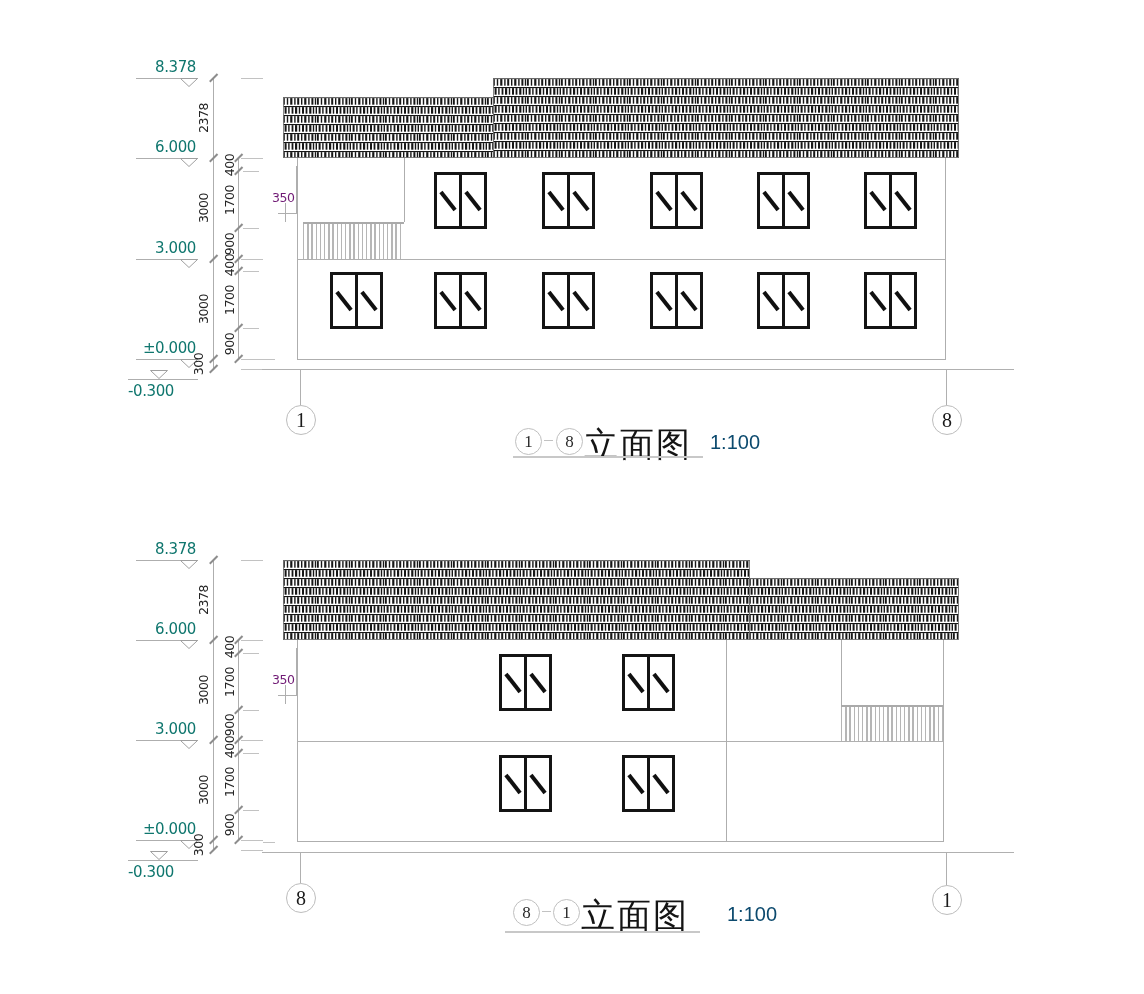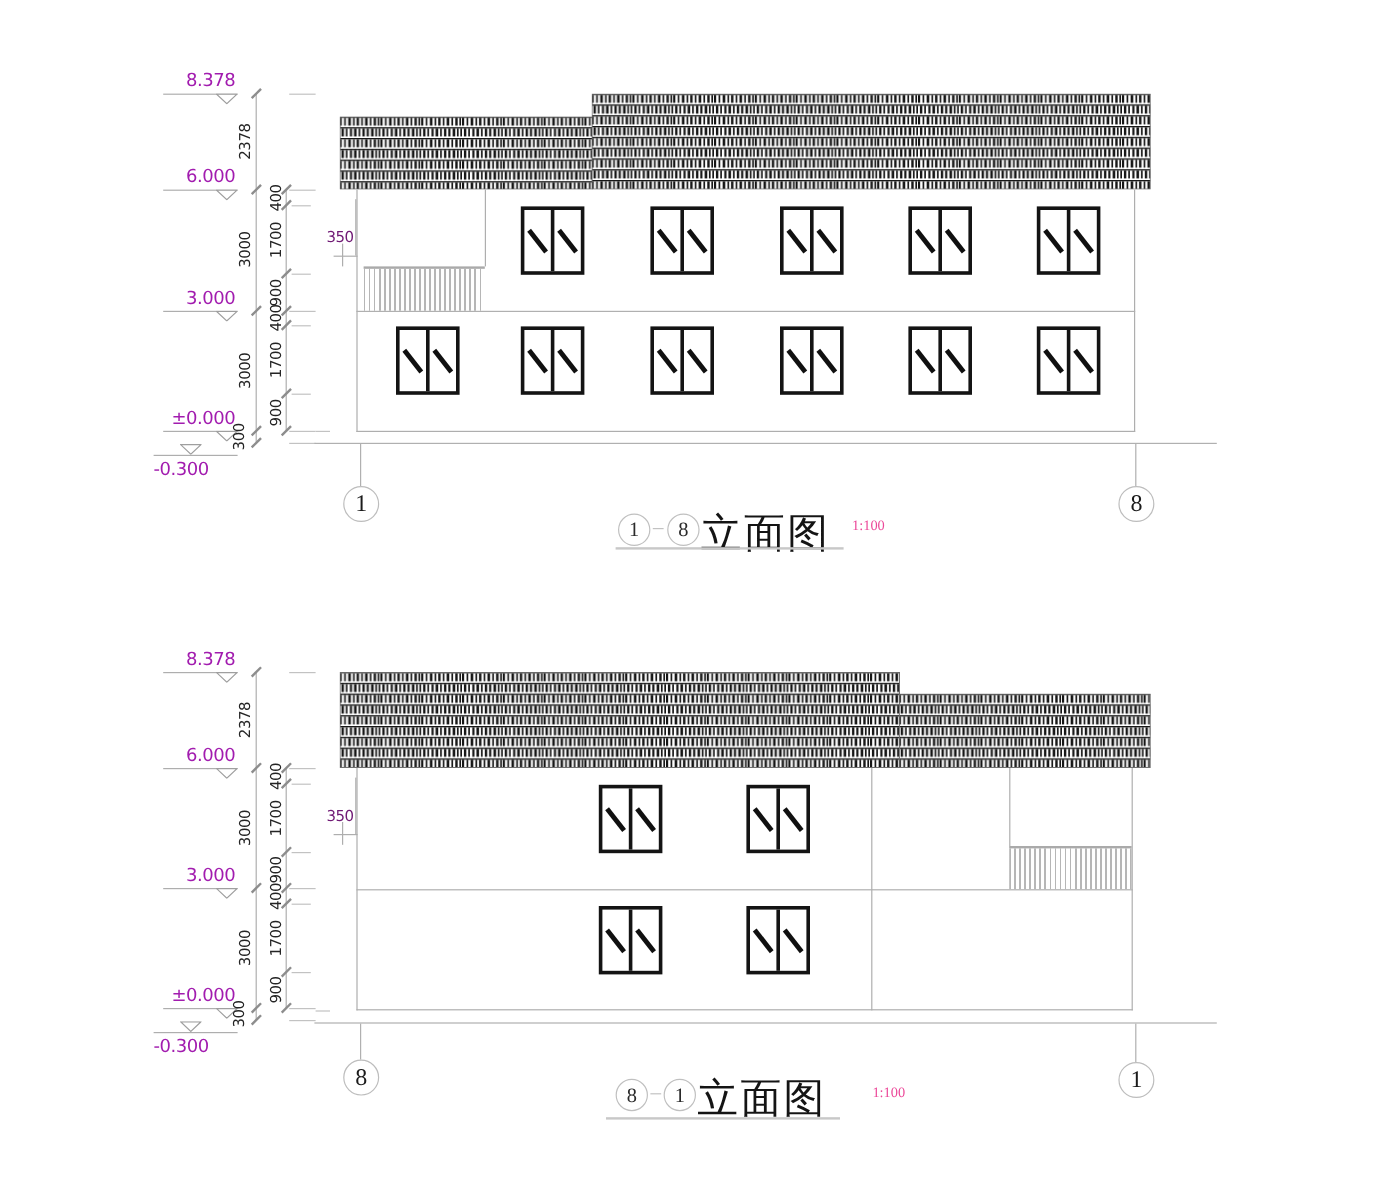--- a/index.html
+++ b/index.html
@@ -1,21 +1,21 @@
 <!DOCTYPE html>
 <html><head>
 <meta charset="utf-8">
 <style>
   html,body{margin:0;padding:0;background:#fff;}
   .canvas{position:relative;width:1144px;height:994px;background:#ffffff;overflow:hidden;
           font-family:"DejaVu Sans",sans-serif;}
   .gl{position:absolute;background:#b0b0b0;}
   .gld{position:absolute;background:#c2c2c2;}
   .dimtxt{position:absolute;color:#701a75;font-size:13px;letter-spacing:-0.4px;white-space:nowrap;}
-  .lvltxt{position:absolute;color:#a21caf;font-size:15px;letter-spacing:-0.4px;white-space:nowrap;}
+  .lvltxt{position:absolute;color:#0f766e;font-size:15px;letter-spacing:-0.4px;white-space:nowrap;}
   .rot{position:absolute;width:56px;height:14px;display:flex;align-items:center;justify-content:center;
        font-size:12.5px;color:#242424;transform:rotate(-90deg);transform-origin:center;letter-spacing:-0.4px;}
   .tick{position:absolute;width:11px;height:1.6px;background:#8d8d8d;transform:rotate(-45deg);}
   .tri{position:absolute;}
   .vline{position:absolute;width:1.2px;background:#aeaeae;}
   .hline{position:absolute;height:1.2px;background:#aeaeae;}
   .wall{position:absolute;border-left:1.2px solid #aeaeae;border-right:1.2px solid #aeaeae;
         border-bottom:1.2px solid #aeaeae;box-sizing:border-box;}
   .roof{position:absolute;}
   .railing{position:absolute;border-top:2px solid #aaaaaa;box-sizing:border-box;
@@ -27,22 +27,22 @@
   .slash{position:absolute;left:50%;top:50%;width:4px;height:23px;background:#101010;
          transform:translate(-50%,-50%) rotate(-38deg);}
   .bubble{position:absolute;width:28px;height:28px;border:1.3px solid #bdbdbd;border-radius:50%;
           display:flex;align-items:center;justify-content:center;background:#fff;
           font-family:"Liberation Serif","DejaVu Serif",serif;font-size:20px;color:#1b1b1b;}
   .tbubble{position:absolute;width:25px;height:25px;border:1.3px solid #c0c0c0;border-radius:50%;
           display:flex;align-items:center;justify-content:center;background:#fff;
           font-family:"Liberation Serif","DejaVu Serif",serif;font-size:17px;color:#2a2a2a;}
   .title-cn{position:absolute;font-family:"Liberation Serif","DejaVu Serif",serif;
             font-size:34px;color:#141414;letter-spacing:2px;white-space:nowrap;}
-  .title-scale{position:absolute;font-family:Liberation Serif, serif;
-            font-size:12px;color:#ec4899;white-space:nowrap;}
+  .title-scale{position:absolute;font-family:Liberation Sans, sans-serif;
+            font-size:20px;color:#0c4a6e;white-space:nowrap;}
   .underline{position:absolute;height:2px;background:#c8c8c8;}
 </style>
 </head>
 <body>
 
 <div class="canvas">
 
 <svg width="0" height="0" style="position:absolute">
   <defs>
     <pattern id="tiles" width="34" height="18" patternUnits="userSpaceOnUse">

